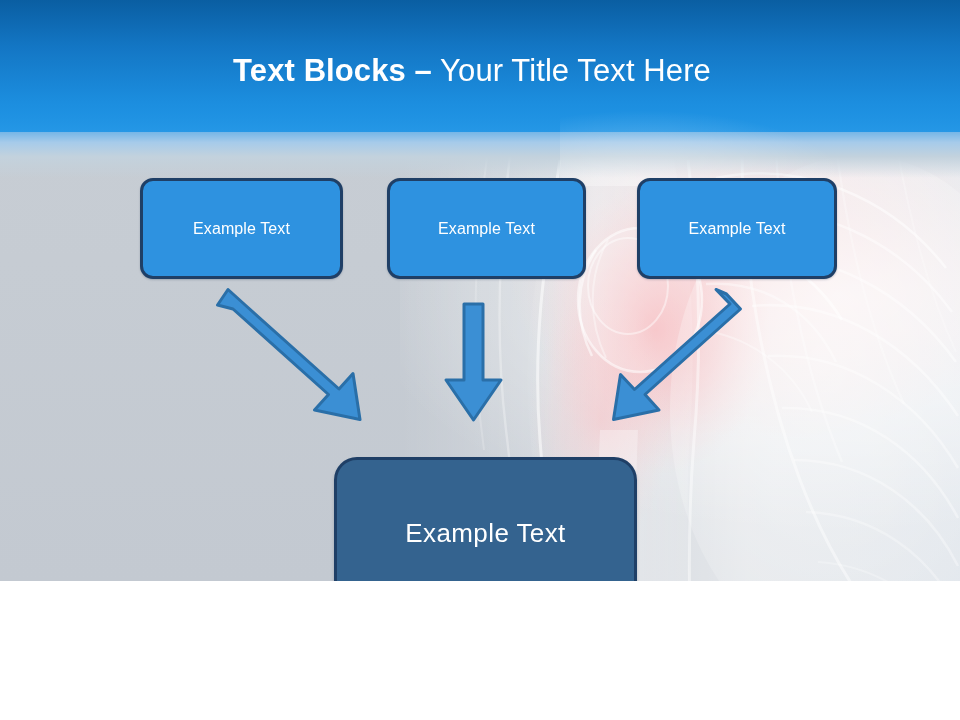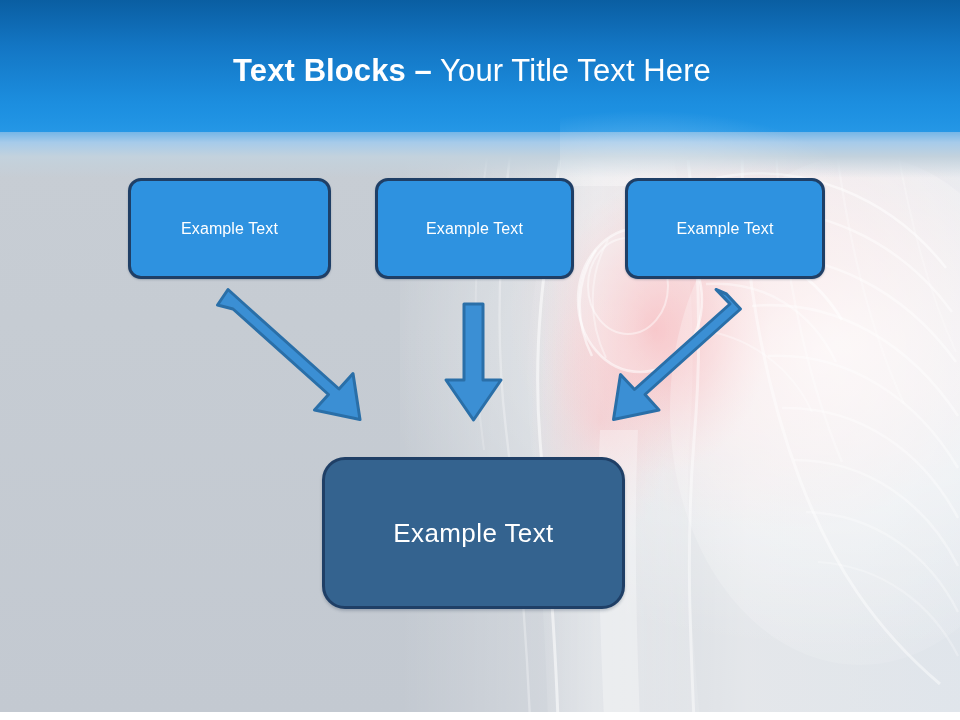--- a/index.html
+++ b/index.html
@@ -3,21 +3,21 @@
 <meta charset="utf-8">
 <style>
   html, body {
     margin: 0;
     padding: 0;
     background: #ffffff;
   }
   #slide {
     position: relative;
     width: 960px;
-    height: 712px;
+    height: 581px;
     overflow: hidden;
     font-family: "Liberation Sans", sans-serif;
     background: #c6ccd3;
     user-select: none;
   }
 
   
   .bg-base {
     position: absolute;
     inset: 0;
@@ -96,20 +96,21 @@
   
   .box {
     position: absolute;
     box-sizing: border-box;
     border-radius: 13px;
     border: 3px solid #1f3f66;
     display: flex;
     align-items: center;
     justify-content: center;
     color: #ffffff;
+    margin-left: 12px;
   }
   .box-top {
     background: #2e92e0;
     font-size: 16px;
     letter-spacing: 0.1px;
     box-shadow: 0 1px 2px rgba(40,60,85,0.25);
   }
   .box-result {
     background: #34638f;
     font-size: 26px;

